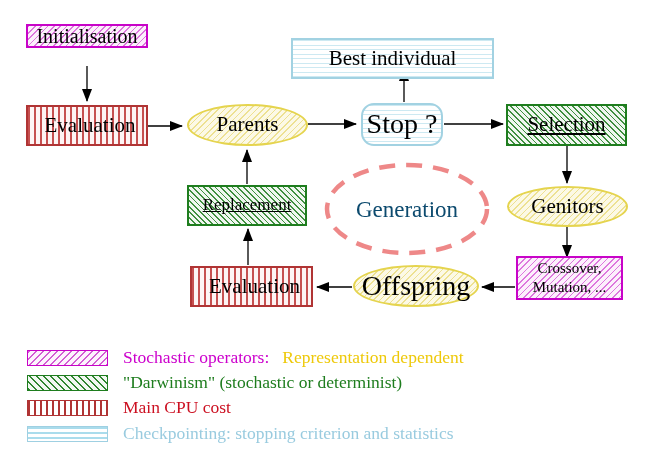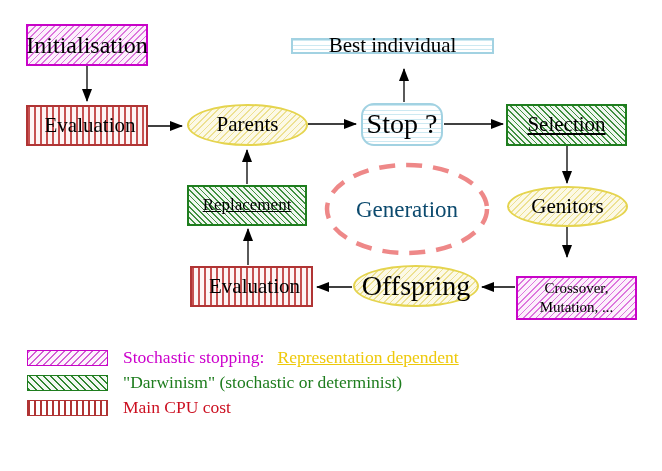--- a/index.html
+++ b/index.html
@@ -24,21 +24,21 @@
     color:#0c4a6e;font-size:23px;text-align:center;
   }
   
   .legend-row{position:absolute;left:27px;display:flex;align-items:center;font-size:17.5px;white-space:nowrap;}
   .sw{width:81px;height:16px;box-sizing:border-box;margin-right:15px;flex:none;}
   .sw-magenta{border:1px solid #c803c8;background:repeating-linear-gradient(135deg,#d35fd3 0 1.5px,#fdf4fd 1.5px 5px);}
   .sw-green{border:1px solid #1e7d1e;background:repeating-linear-gradient(45deg,#2f852f 0 1.5px,#f2f8f2 1.5px 5px);}
   .sw-red{border:1px solid #b03434;background:repeating-linear-gradient(90deg,#b03434 0 2px,#ffffff 2px 6px);}
   .sw-cyan{border:1px solid #9fd0e2;background:repeating-linear-gradient(180deg,#aadcec 0 1.5px,#ffffff 1.5px 5px);}
   .t-magenta{color:#cc00cc;}
-  .t-gold{color:#eec90a;margin-left:13px;text-decoration:underline;}
+  .t-gold{color:#eec90a;margin-left:13px;}
   .t-green{color:#1e7d1e;}
   .t-red{color:#cc1122;}
   .t-cyan{color:#99cbdf;}
 </style>
 </head>
 <body>
 
 <div id="canvas">
 
   <svg id="arrows" viewBox="0 0 662 471" xmlns="http://www.w3.org/2000/svg">
@@ -56,57 +56,61 @@
       <line x1="444" y1="124" x2="503" y2="124" marker-end="url(#ah)"></line>
       <line x1="567" y1="146" x2="567" y2="183" marker-end="url(#ah)"></line>
       <line x1="567" y1="227" x2="567" y2="257" marker-end="url(#ah)"></line>
       <line x1="515" y1="287" x2="482" y2="287" marker-end="url(#ah)"></line>
       <line x1="352" y1="287" x2="317" y2="287" marker-end="url(#ah)"></line>
       <line x1="248" y1="265" x2="248" y2="229" marker-end="url(#ah)"></line>
       <line x1="247" y1="184" x2="247" y2="150" marker-end="url(#ah)"></line>
     </g>
   </svg>
 
-  <div class="box h-magenta" style="left:26px;top:24px;width:122px;height:42px;font-size:24px">Initialisation</div>
+  <div class="box h-magenta" style="left:26px;top:24px;width:122px;height:24px;font-size:20px">Initialisation</div>
 
   <div class="box h-red" style="left:26px;top:105px;width:122px;height:41px;font-size:21px">Evaluation</div>
 
   <div class="box h-yellow" style="left:187px;top:104px;width:121px;height:42px;font-size:21px">Parents</div>
 
-  <div class="box h-cyan" style="left:291px;top:38px;width:203px;height:16px;font-size:21px">Best individual</div>
+  <div class="box h-cyan" style="left:291px;top:38px;width:203px;height:41px;font-size:21px">Best individual</div>
 
   <div class="box h-cyan rounded" style="left:361px;top:103px;width:82px;height:43px;font-size:28px">Stop ?</div>
 
   <div class="box h-green" style="left:506px;top:104px;width:121px;height:42px;font-size:21px">Selection</div>
 
   <div class="box h-yellow" style="left:507px;top:186px;width:121px;height:41px;font-size:21px">Genitors</div>
 
-  <div class="box h-magenta" style="left:516px;top:276px;width:121px;height:44px;font-size:15px;flex-direction:column;line-height:1.3">
+  <div class="box h-magenta" style="left:516px;top:256px;width:107px;height:44px;font-size:15px;flex-direction:column;line-height:1.3">
     <div>Crossover,</div>
     <div>Mutation, ...</div>
   </div>
 
   <div class="box h-yellow" style="left:353px;top:265px;width:126px;height:42px;font-size:28px">Offspring</div>
 
   <div class="box h-red" style="left:190px;top:266px;width:123px;height:41px;font-size:21px">Evaluation</div>
 
   <div class="box h-green" style="left:187px;top:185px;width:120px;height:41px;font-size:17px">Replacement</div>
 
   <div class="gen-label" style="left:323px;top:163px;width:168px;height:94px">Generation</div>
 
   <div class="legend-row" style="top:347px">
     <div class="sw sw-magenta"></div>
-    <span class="t-magenta">Stochastic stopping:</span>
+    <span class="t-magenta">Stochastic operators:</span>
     <span class="t-gold">Representation dependent</span>
   </div>
 
   <div class="legend-row" style="top:372px">
     <div class="sw sw-green"></div>
     <span class="t-green">"Darwinism" (stochastic or determinist)</span>
   </div>
 
   <div class="legend-row" style="top:397px">
     <div class="sw sw-red"></div>
     <span class="t-red">Main CPU cost</span>
   </div>
 
+  <div class="legend-row" style="top:423px">
+    <div class="sw sw-cyan"></div>
+    <span class="t-cyan">Checkpointing: stopping criterion and statistics</span>
+  </div>
 
 </div>
 
 </body></html>

